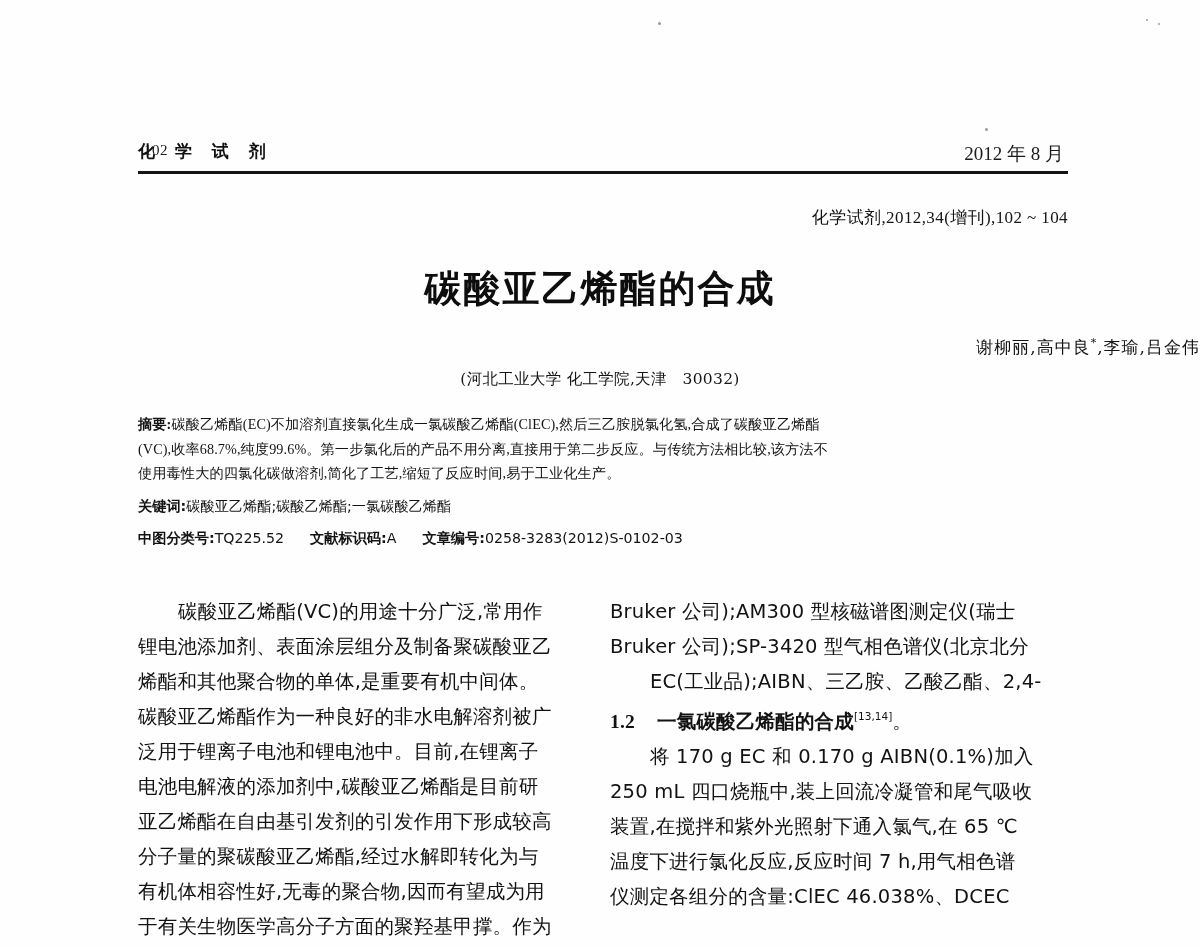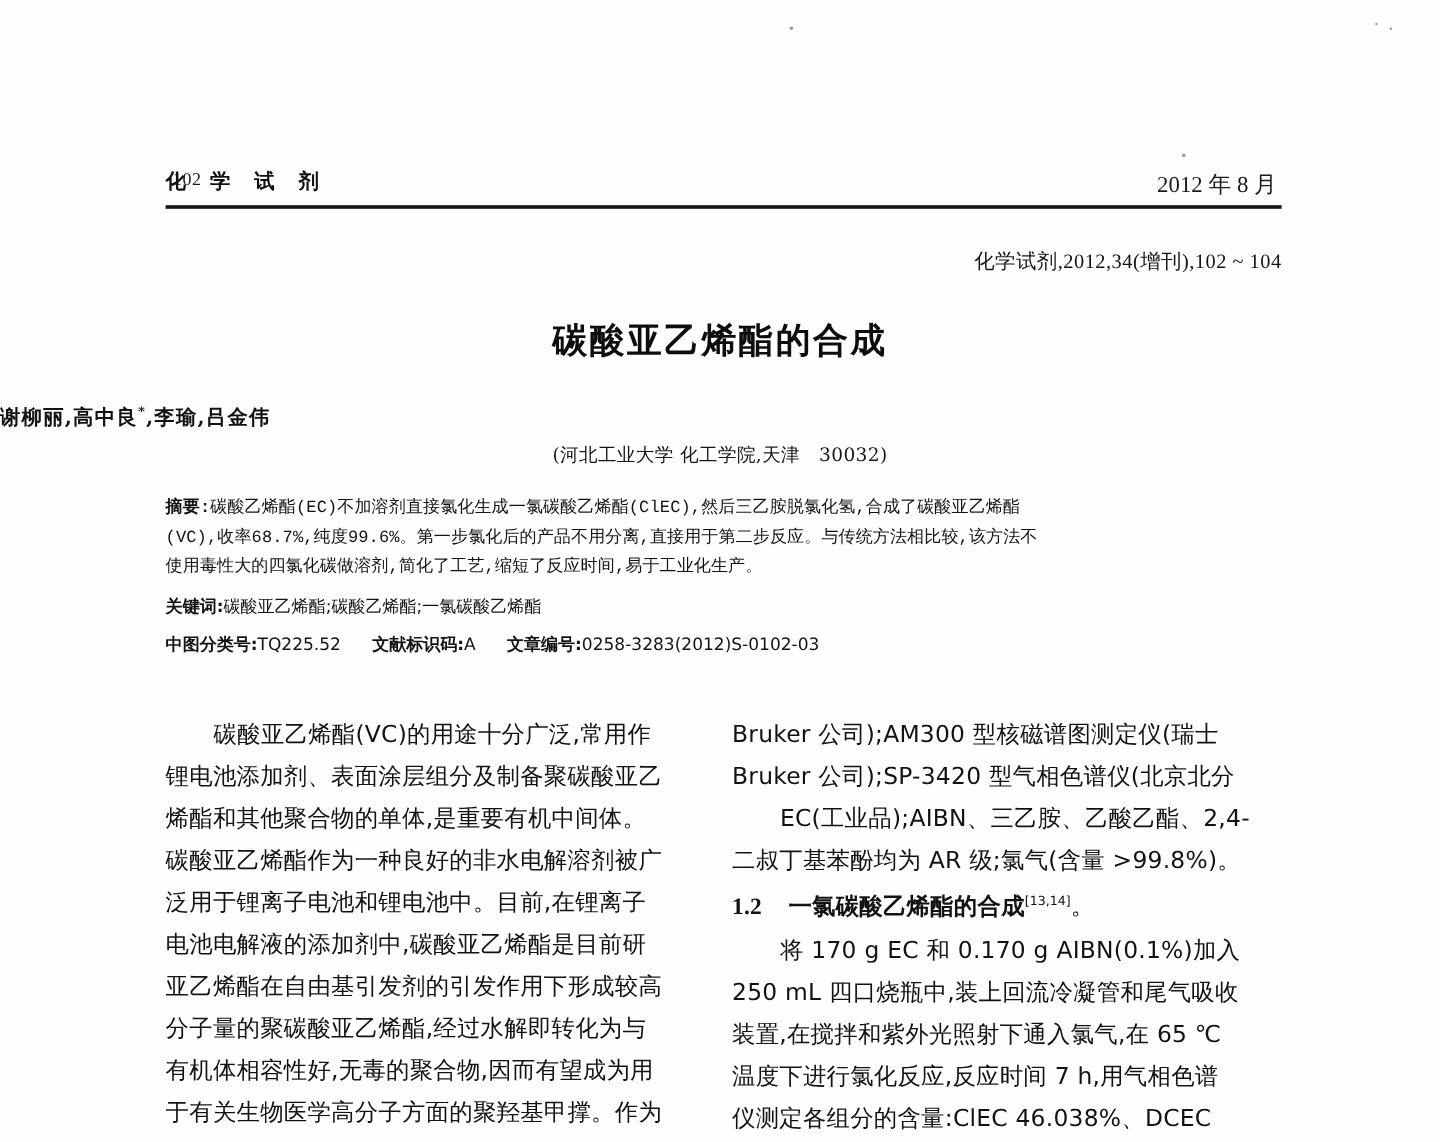--- a/index.html
+++ b/index.html
@@ -90,34 +90,34 @@
   }
 
   
   .title {
     position: absolute;
     left: 0;
     top: 264px;
     width: 1200px;
     text-align: center;
     font-family: "DejaVu Sans", sans-serif;
-    font-size: 29px;
+    font-size: 37px;
     font-weight: 700;
     letter-spacing: 2px;
     color: #0d0d0d;
   }
   .authors {
     position: absolute;
     left: 0;
     top: 336px;
     width: 1200px;
-    text-align: left;
+    text-align: right;
     font-family: "DejaVu Serif", serif;
     font-size: 17px;
-    font-weight: 700;
+    font-weight: 400;
     letter-spacing: 1px;
     color: #131313;
   }
   .authors sup {
     font-size: 11px;
     vertical-align: super;
   }
   .affiliation {
     position: absolute;
     left: 0;
@@ -131,21 +131,21 @@
   }
 
   
   .abs-block {
     position: absolute;
     left: 138px;
     top: 412px;
     width: 932px;
   }
   .abs-line {
-    font-family: Liberation Mono, monospace;
+    font-family: Liberation Serif, serif;
     font-size: 14.2px;
     line-height: 24.5px;
     letter-spacing: 0.1px;
     color: #131313;
     white-space: nowrap;
   }
   .abs-lead {
     font-weight: 700;
   }
   .kw-line {
@@ -258,21 +258,20 @@
     <div class="bodyline">亚乙烯酯在自由基引发剂的引发作用下形成较高</div>
     <div class="bodyline">分子量的聚碳酸亚乙烯酯,经过水解即转化为与</div>
     <div class="bodyline">有机体相容性好,无毒的聚合物,因而有望成为用</div>
     <div class="bodyline">于有关生物医学高分子方面的聚羟基甲撑。作为</div>
   </div>
 
   <div class="col col-right">
     <div class="bodyline">Bruker 公司);AM300 型核磁谱图测定仪(瑞士</div>
     <div class="bodyline">Bruker 公司);SP-3420 型气相色谱仪(北京北分</div>
     <div class="bodyline indent">EC(工业品);AIBN、三乙胺、乙酸乙酯、2,4-</div>
-    <div class="bodyline">二叔丁基苯酚均为 AR 级;氯气(含量 &gt;99.8%)。</div>
     <div class="bodyline">
       <span class="sec-num">1.2</span><span class="sec-gap"></span><span class="bold">一氯碳酸乙烯酯的合成</span><sup>[13,14]</sup><span>。</span>
     </div>
     <div class="bodyline indent">将 170 g EC 和 0.170 g AIBN(0.1%)加入</div>
     <div class="bodyline">250 mL 四口烧瓶中,装上回流冷凝管和尾气吸收</div>
     <div class="bodyline">装置,在搅拌和紫外光照射下通入氯气,在 65 ℃</div>
     <div class="bodyline">温度下进行氯化反应,反应时间 7 h,用气相色谱</div>
     <div class="bodyline">仪测定各组分的含量:ClEC 46.038%、DCEC</div>
   </div>
 

